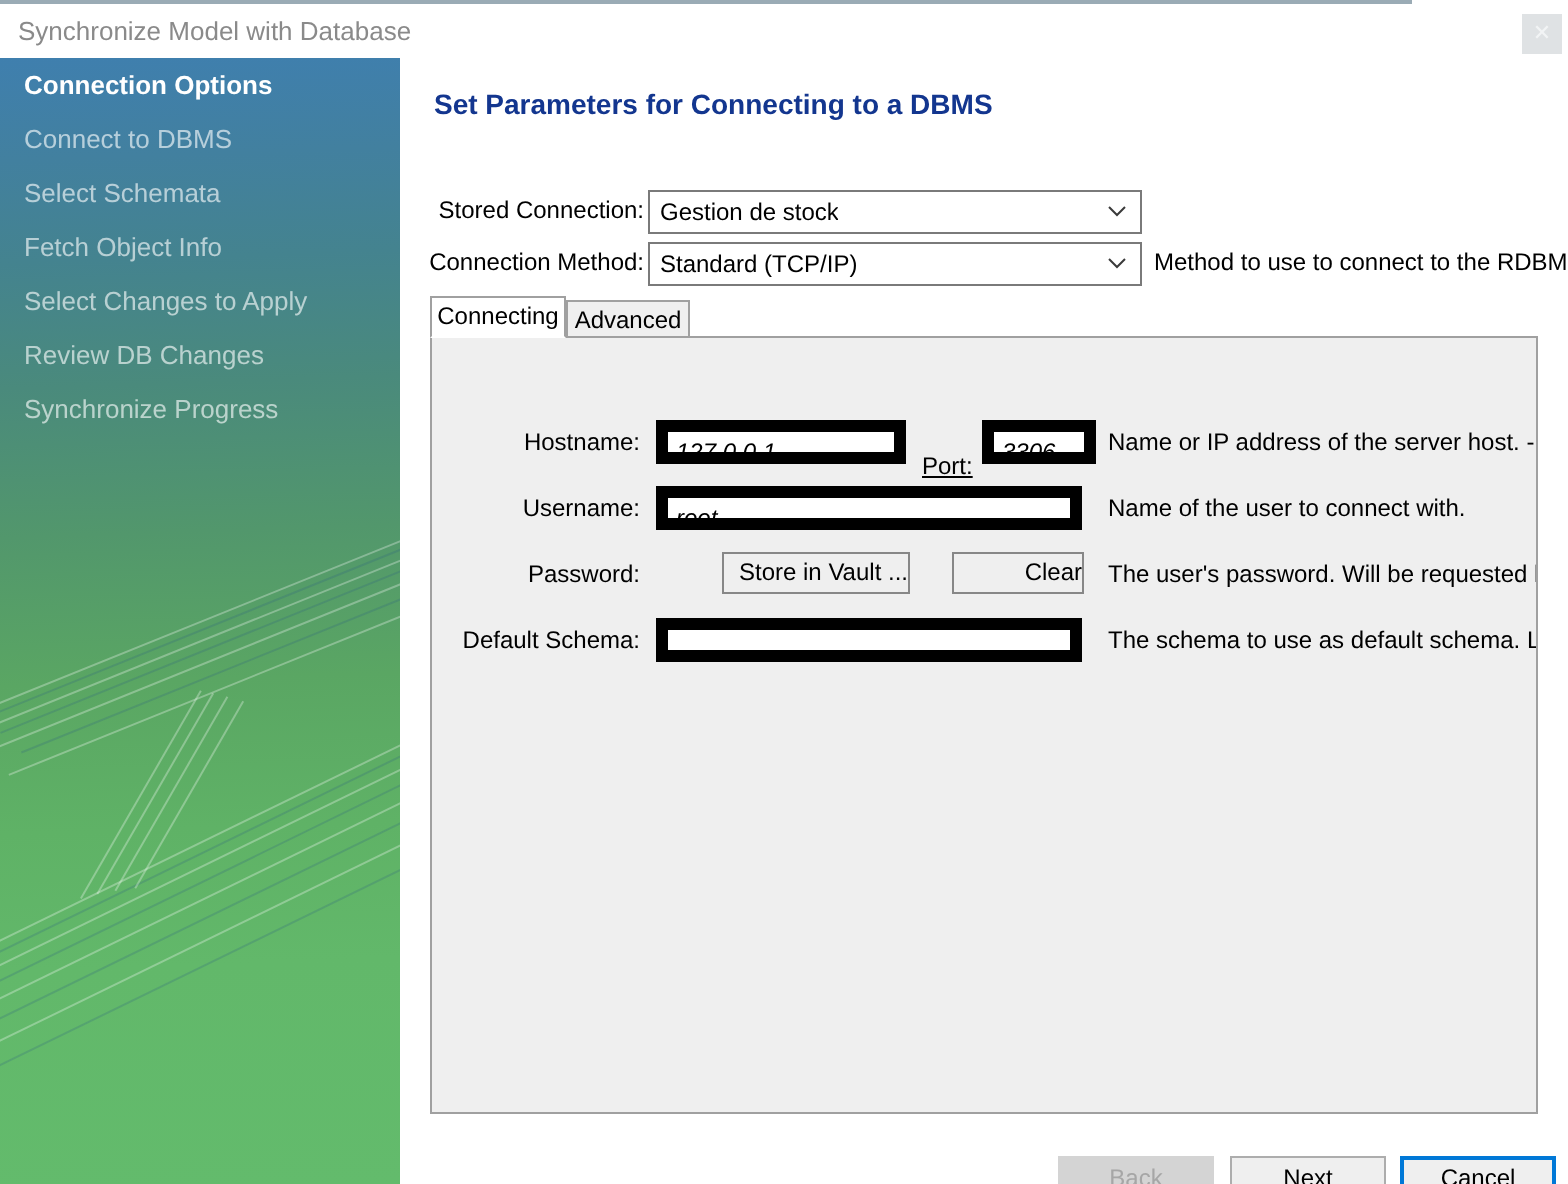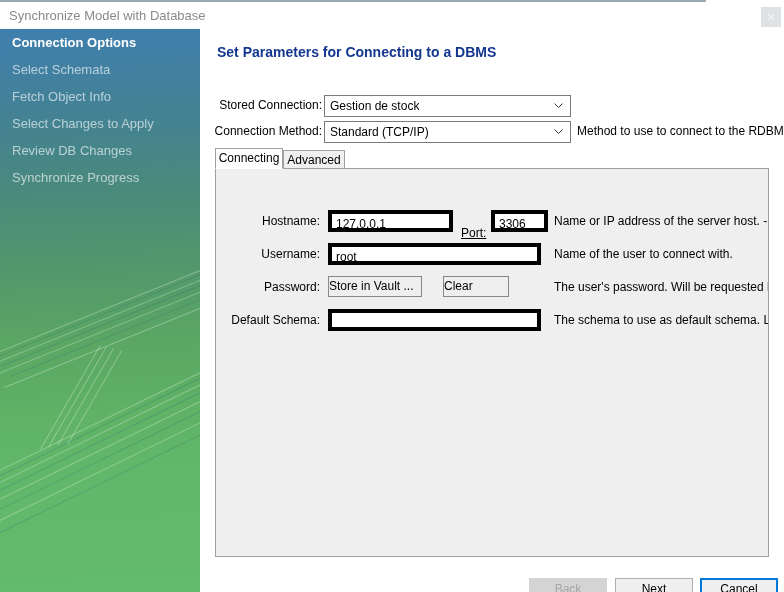--- a/index.html
+++ b/index.html
@@ -242,29 +242,30 @@
     top: 4px;
     text-align: right;
     font-size: 12px;
     white-space: nowrap;
   }
   .param-input {
     position: absolute;
     top: 0;
     height: 22px;
     background: #ffffff;
-    border: 4px solid #000000;
+    border: 6px solid #000000;
     box-sizing: border-box;
     font-size: 12px;
     color: #000;
     padding: 0 0 5px 4px;
     line-height: 20px;
     overflow: hidden;
     white-space: nowrap;
     cursor: text;
+    font-style: italic;
   }
   #hostname-input { left: 112px; width: 125px; }
   #port-label {
     position: absolute;
     left: 245px; top: 16px;
     font-size: 12px;
     white-space: nowrap;
     text-decoration: underline;
   }
   #port-input { left: 275px; width: 57px; }
@@ -273,22 +274,23 @@
 
   .param-button {
     position: absolute;
     top: 0;
     height: 21px;
     background: #efefef;
     border: 1px solid #878787;
     box-sizing: border-box;
     font-size: 12px;
     line-height: 19px;
-    text-align: left;
-    cursor: default;
+    text-align: right;
+    cursor: default;
+    margin-left: 33px;
   }
   #vault-button { left: 112px; width: 94px; }
   #clear-button { left: 227px; width: 66px; }
 
   .param-hint {
     position: absolute;
     left: 338px;
     top: 4px;
     width: 216px;
     font-size: 12px;
@@ -368,20 +370,21 @@
 
     <div class="streak-group" style="left:40px; top:420px; transform:rotate(-60deg);">
       <div class="streak" style="top:0px;  left:0;  width:120px;"></div>
       <div class="streak" style="top:6px;  left:6px;  width:116px;"></div>
       <div class="streak" style="top:13px; left:12px; width:112px;"></div>
       <div class="streak" style="top:21px; left:18px; width:108px;"></div>
     </div>
 
     <div id="steps">
       <div class="step active">Connection Options</div>
+      <div class="step">Connect to DBMS</div>
       <div class="step">Select Schemata</div>
       <div class="step">Fetch Object Info</div>
       <div class="step">Select Changes to Apply</div>
       <div class="step">Review DB Changes</div>
       <div class="step">Synchronize Progress</div>
     </div>
   </div>
 
   <div id="content">
 

